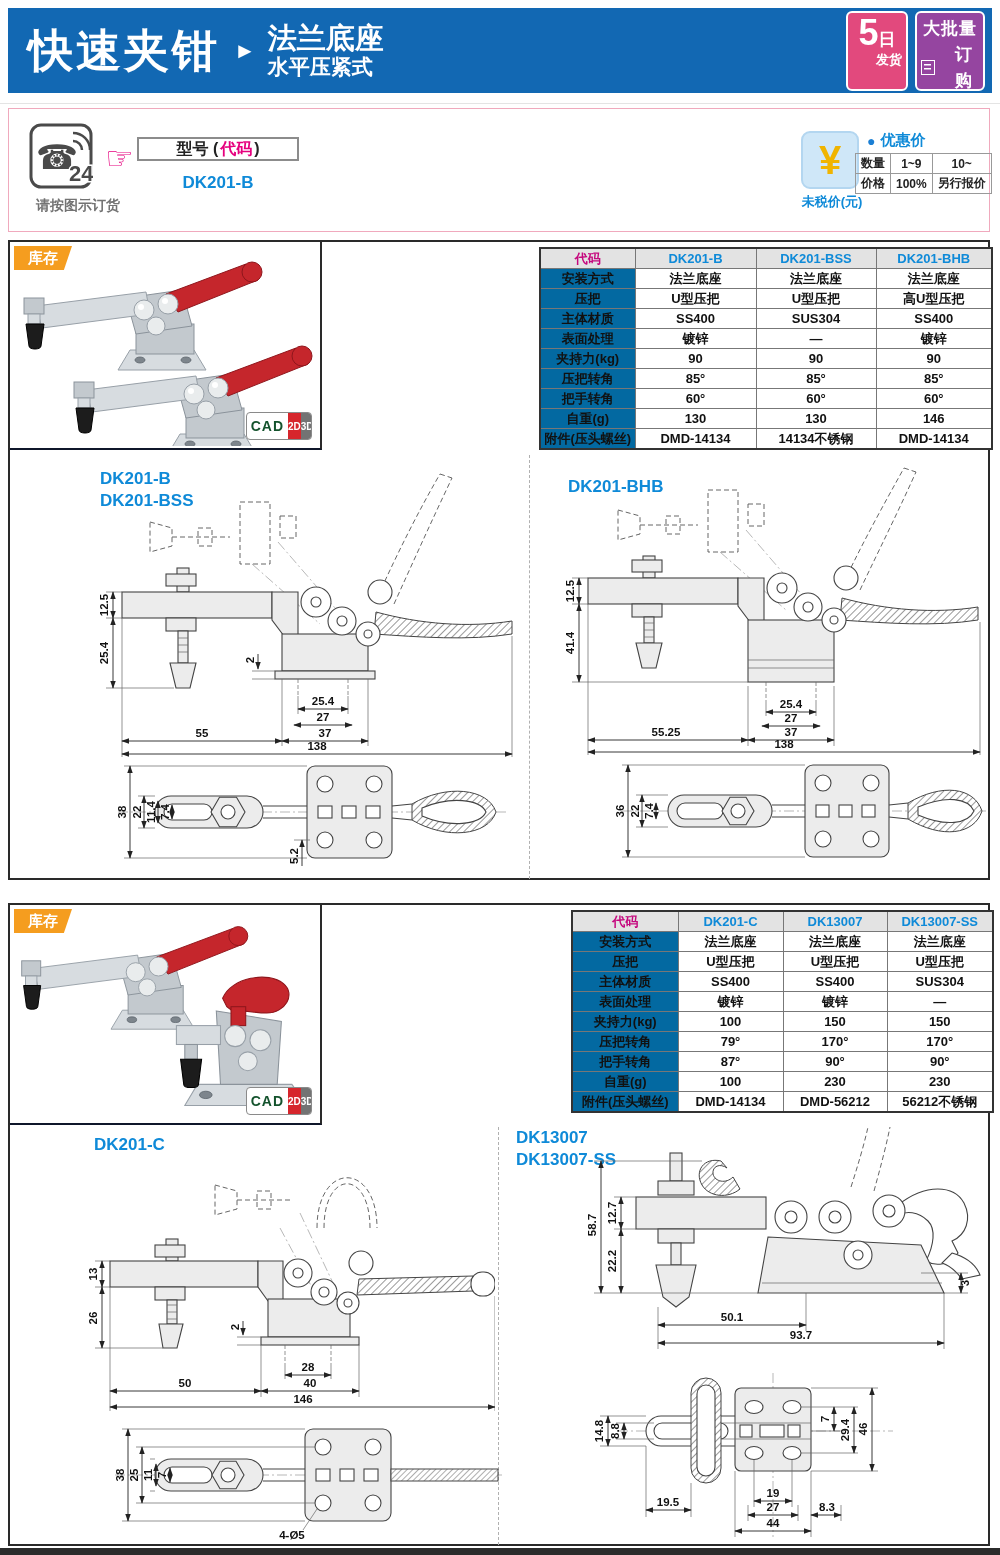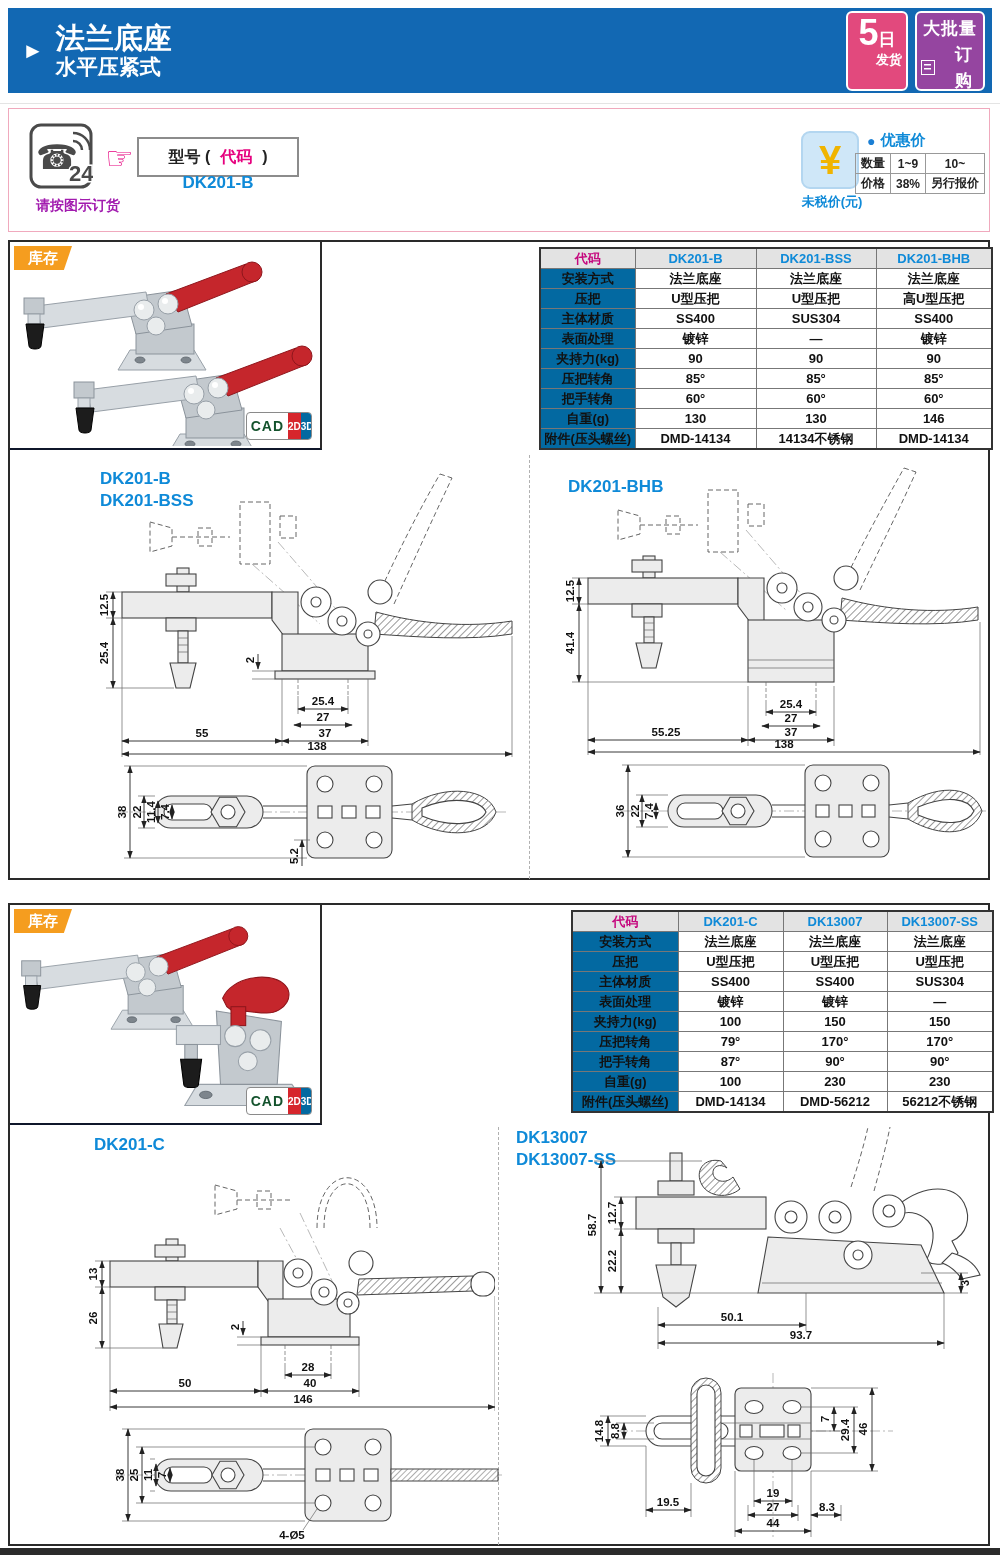--- a/index.html
+++ b/index.html
@@ -20,24 +20,24 @@
   .b5ri{font-size:17px;font-weight:900}
   .b5sub{font-size:13px;font-weight:700;text-align:right;line-height:18px}
   .bk-top{font-size:17px;font-weight:700;line-height:26px;letter-spacing:1px}
   .bk-bot{font-size:17px;font-weight:900;line-height:26px;display:flex;align-items:center;justify-content:center;gap:13px}
   .doc-ic{display:inline-block;width:13px;height:13px;border:1.5px solid #fff;background:
     linear-gradient(#fff,#fff) 2px 3px/7px 1.5px no-repeat,
     linear-gradient(#fff,#fff) 2px 7px/7px 1.5px no-repeat}
   #hdr-line{left:0;top:103px;width:1000px;height:1px;background:#e4e4e4}
   
   #order{left:8px;top:108px;width:982px;height:124px;border:1px solid #f0a9bd;box-sizing:border-box;background:#fff}
-  .ord-caption{left:14px;top:88px;width:110px;text-align:center;font-size:14px;font-weight:800;color:#a21caf}
+  .ord-caption{left:14px;top:88px;width:110px;text-align:center;font-size:14px;font-weight:800;color:#737373}
   .hand{left:96px;top:30px;font-size:32px;color:#e6007e}
-  .model-box{left:128px;top:28px;width:162px;height:40px;border:2px solid #8c8c8c;box-sizing:border-box;
-             display:flex;align-items:center;justify-content:center;font-size:16px;font-weight:800;color:#222;gap:10px}
+  .model-box{left:128px;top:28px;width:162px;height:24px;border:2px solid #8c8c8c;box-sizing:border-box;
+             display:flex;align-items:center;justify-content:center;font-size:16px;font-weight:800;color:#222;gap:2px}
   .model-code-word{color:#e6007e}
   .model-sample{left:128px;top:64px;width:162px;text-align:center;font-size:17px;font-weight:800;color:#0f8ad8}
   .yen-box{left:792px;top:22px;width:58px;height:58px;background:#cfe7f8;border:2px solid #b3d6f0;border-radius:9px;
            box-sizing:border-box;display:flex;align-items:center;justify-content:center}
   .yen{font-size:40px;font-weight:900;color:#f0b400}
   .untaxed{left:780px;top:84px;width:86px;text-align:center;font-size:13px;font-weight:800;color:#0f8ad8}
   .disc{left:858px;top:22px;font-size:15px;font-weight:800;color:#0f8ad8;display:flex;align-items:center;gap:5px}
   .disc .dot{color:#1a7fd4;font-size:14px}
   table.mini{position:absolute;left:846px;top:44px;border-collapse:collapse}
   table.mini td{border:1px solid #999;font-size:12px;font-weight:700;color:#222;text-align:center;padding:1px 5px;height:15px;white-space:nowrap}
@@ -46,21 +46,21 @@
   #sec1{top:240px;height:640px}
   #sec2{top:903px;height:643px}
   .imgbox{position:absolute;left:0;top:0;border-right:2px solid #2a2a2a;border-bottom:2px solid #0f172a;background:#fff;box-sizing:border-box}
   .stock{position:absolute;left:4px;top:4px;width:58px;height:24px;background:#f59d1f;color:#fff;
          font-size:15px;font-weight:800;line-height:24px;text-align:center;
          clip-path:polygon(0 0,100% 0,86% 100%,0 100%)}
   .cadge{position:absolute;display:flex;align-items:stretch;background:#fff;border:1.5px solid #8a8a8a;border-radius:4px;overflow:hidden;height:26px}
   .cadge .c{font-size:14px;font-weight:800;letter-spacing:1px;color:#14532d;display:flex;align-items:center;padding:0 4px}
   .cadge .d{display:flex;width:23px}
   .cadge .d span{flex:1;display:flex;align-items:center;justify-content:center;color:#fff;font-size:10px;font-weight:800}
-  .c2{background:#d6262c}.c3{background:#0369a1}
+  .c2{background:#d6262c}.c3{background:#737373}
   
   table.spec{position:absolute;border-collapse:collapse;table-layout:fixed;border:2px solid #333;background:#fff}
   table.spec td{border:1px solid #777;font-size:13px;font-weight:700;color:#111;text-align:center;
                 height:19px;padding:0 1px;white-space:nowrap;overflow:hidden}
   table.spec .hl{background:#e3e3e3}
   table.spec .lbl{background:#0369a1}
   table.spec .code{color:#0f8ad8;font-size:13px}
   table.spec .hdr{color:#c5087e}
   .dklabel{position:absolute;font-size:17px;font-weight:800;color:#0f8ad8;line-height:22px}
   .vdash{position:absolute;width:0;border-left:1px dashed #b0b0b0}
@@ -78,20 +78,21 @@
   .lgray{fill:#e9eced;stroke:#98a0a8;stroke-width:1}
   .dgray{fill:#c3c9ce;stroke:#8b939b;stroke-width:1}
   .red{fill:#c5262c;stroke:#8f161c;stroke-width:1}
   .blk{fill:#1c1c1c;stroke:#000;stroke-width:1}
   #footbar{left:0;top:1548px;width:1000px;height:7px;background:#2b2b2b}
 </style>
 </head>
 <body>
 
 <div id="hdr" class="abs">
+  <span class="hdr-title">快速夹钳</span>
   <span class="hdr-arrow">►</span>
   <span>
     <div class="hdr-sub1">法兰底座</div>
     <div class="hdr-sub2">水平压紧式</div>
   </span>
   <span class="hdr-spacer"></span>
   <div class="badge badge-pink">
     <div><span class="b5num">5</span><span class="b5ri">日</span></div>
     <div class="b5sub">发货</div>
   </div>
@@ -131,21 +132,21 @@
   </div>
   <table class="mini">
     <tbody>
         <tr>
           <td>数量</td>
           <td>1~9</td>
           <td>10~</td>
         </tr>
     <tr>
           <td>价格</td>
-          <td>38%</td>
+          <td>100%</td>
           <td>另行报价</td>
         </tr>
   </tbody>
     </table>
 </div>
 
 <div id="sec1" class="abs section">
   <div class="imgbox" style="width:312px;height:208px">
     <svg width="308" height="204" viewBox="0 0 308 204">
       <defs>

